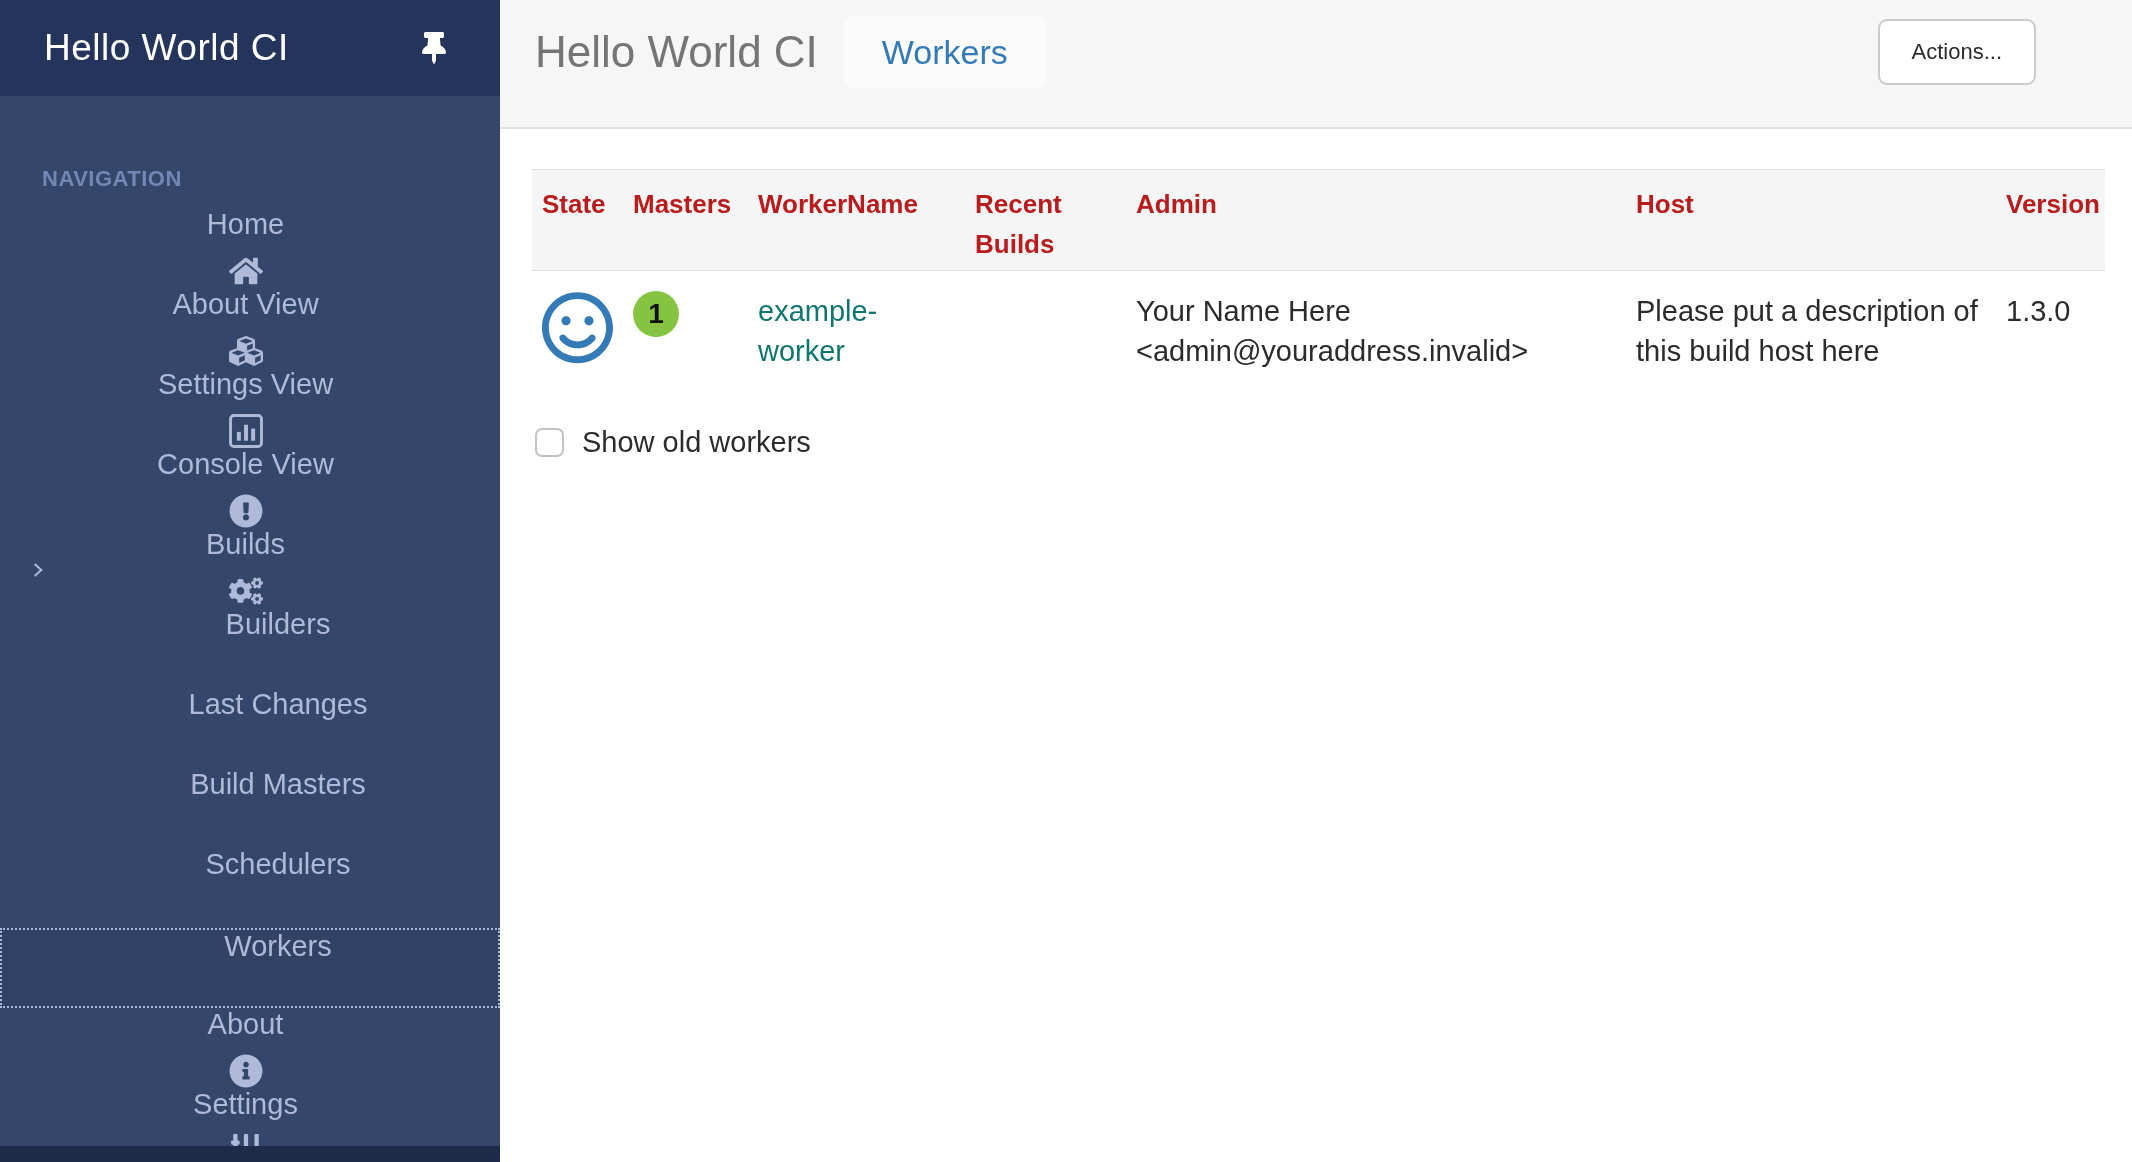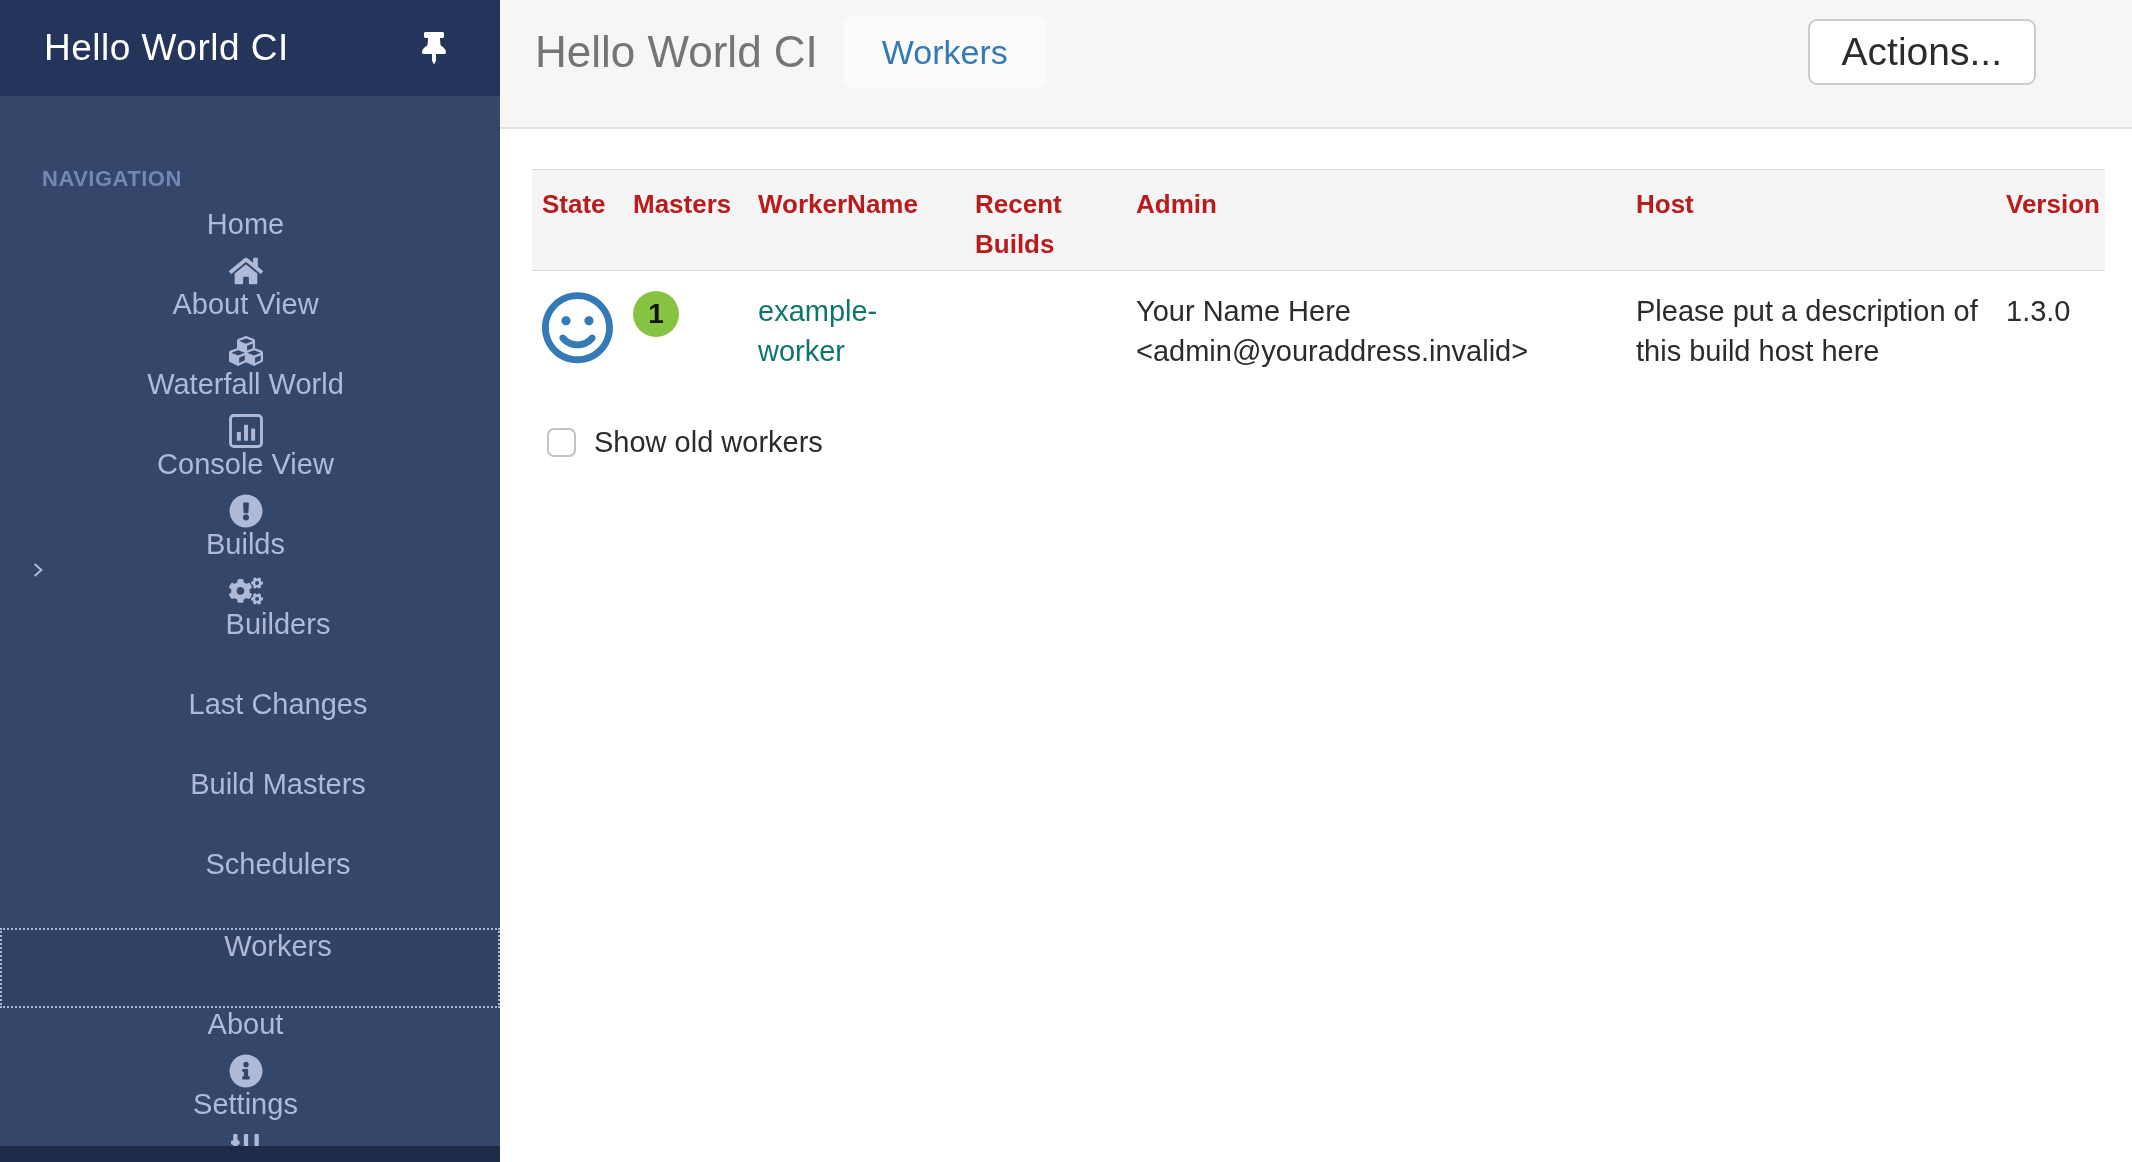--- a/index.html
+++ b/index.html
@@ -39,21 +39,21 @@
           background:#ffffff; }
   .page-header { height:129px; background:#f6f6f6;
                  border-bottom:2px solid #e2e2e2; padding:12px 96px 0 35px; }
   .page-header-row { display:flex; align-items:center; height:80px; }
   .page-title { color:#757575; font-size:44px; font-weight:400; }
   .tab-pill { margin-left:26px; padding:0 38px; height:72px; line-height:72px;
               border-radius:8px; background:#fbfbfb; color:#337ab7;
               font-size:34px; cursor:pointer; }
   .actions-button { margin-left:auto; height:66px; padding:0 32px;
                     background:#ffffff; border:2px solid #cbcbcb; border-radius:9px;
-                    font-size:39px; color:#2b2b2b; cursor:pointer;
+                    font-size:22px; color:#2b2b2b; cursor:pointer;
                     font-family:"Liberation Sans", sans-serif; }
 
   .content { padding:40px 27px 0 32px; }
   table.workers { border-collapse:collapse; table-layout:fixed; width:1573px; }
   .col-state { width:91px; } .col-masters { width:125px; }
   .col-workername { width:217px; } .col-recent { width:161px; }
   .col-admin { width:500px; } .col-host { width:370px; } .col-version { width:109px; }
   table.workers th { text-align:left; vertical-align:top;
                      padding:14px 10px 6px; font-size:26px; line-height:40px;
                      font-weight:bold; color:#b91c1c; background:#f5f5f5;
@@ -61,21 +61,21 @@
   table.workers td { vertical-align:top; padding:20px 10px; font-size:29px;
                      line-height:40px; color:#2b2b2b; }
   .smile-icon { width:36px; height:36px; color:#337ab7; margin-top:2px; }
   .smile-icon svg { width:100%; height:100%; }
   .masters-badge { display:inline-block; min-width:46px; height:46px;
                    border-radius:23px; background:#85c341; color:#111111;
                    font-size:28px; font-weight:bold; line-height:46px;
                    text-align:center; }
   .worker-link { color:#0f766e; text-decoration:none; cursor:pointer; }
 
-  .checkbox-row { margin-top:32px; margin-left:15px; display:flex;
+  .checkbox-row { margin-top:32px; margin-left:3px; display:flex;
                   align-items:center; gap:18px; }
   .old-workers-checkbox { appearance:none; -webkit-appearance:none;
                           width:29px; height:29px; border:2px solid #c2c2c2;
                           border-radius:7px; background:#ffffff; cursor:pointer; }
   .checkbox-label { font-size:29px; color:#2b2b2b; }
 </style>
 </head>
 <body>
 
 <div class="sidebar">
@@ -102,21 +102,21 @@
   <div class="nav-item">
     <span class="label">About View</span>
     <span class="icon">
       <svg viewBox="0 0 512 512" fill="currentColor">
           <path d="M488.6 250.2L392 214V105.5c0-15-9.3-28.4-23.4-33.7l-100-37.5c-8.1-3.1-17.1-3.1-25.3 0l-100 37.5c-14.1 5.3-23.4 18.7-23.4 33.7V214l-96.6 36.2C9.3 255.5 0 268.9 0 283.9V394c0 13.6 7.7 26.1 19.9 32.2l100 50c10.1 5.1 22.1 5.1 32.2 0l103.9-52 103.9 52c10.1 5.1 22.1 5.1 32.2 0l100-50c12.2-6.1 19.9-18.6 19.9-32.2V283.9c0-15-9.3-28.4-23.4-33.7zM358 214.8l-85 31.9v-68.2l85-37v73.3zM154 104.1l102-38.2 102 38.2v.6l-102 41.4-102-41.4v-.6zm84 291.1l-85 42.5v-79.1l85-38.8v75.4zm0-112l-102 41.4-102-41.4v-.6l102-38.2 102 38.2v.6zm240 112l-85 42.5v-79.1l85-38.8v75.4zm0-112l-102 41.4-102-41.4v-.6l102-38.2 102 38.2v.6z"></path>
         </svg>
     </span>
   </div>
 
   <div class="nav-item">
-    <span class="label">Waterfall World</span>
+    <span class="label">Settings View</span>
     <span class="icon">
       <svg viewBox="0 0 448 448">
           <rect x="20" y="20" width="408" height="408" rx="44" fill="none" stroke="currentColor" stroke-width="38"></rect>
           <rect x="104" y="236" width="52" height="116" fill="currentColor"></rect>
           <rect x="198" y="142" width="52" height="210" fill="currentColor"></rect>
           <rect x="292" y="192" width="52" height="160" fill="currentColor"></rect>
         </svg>
     </span>
   </div>
 

